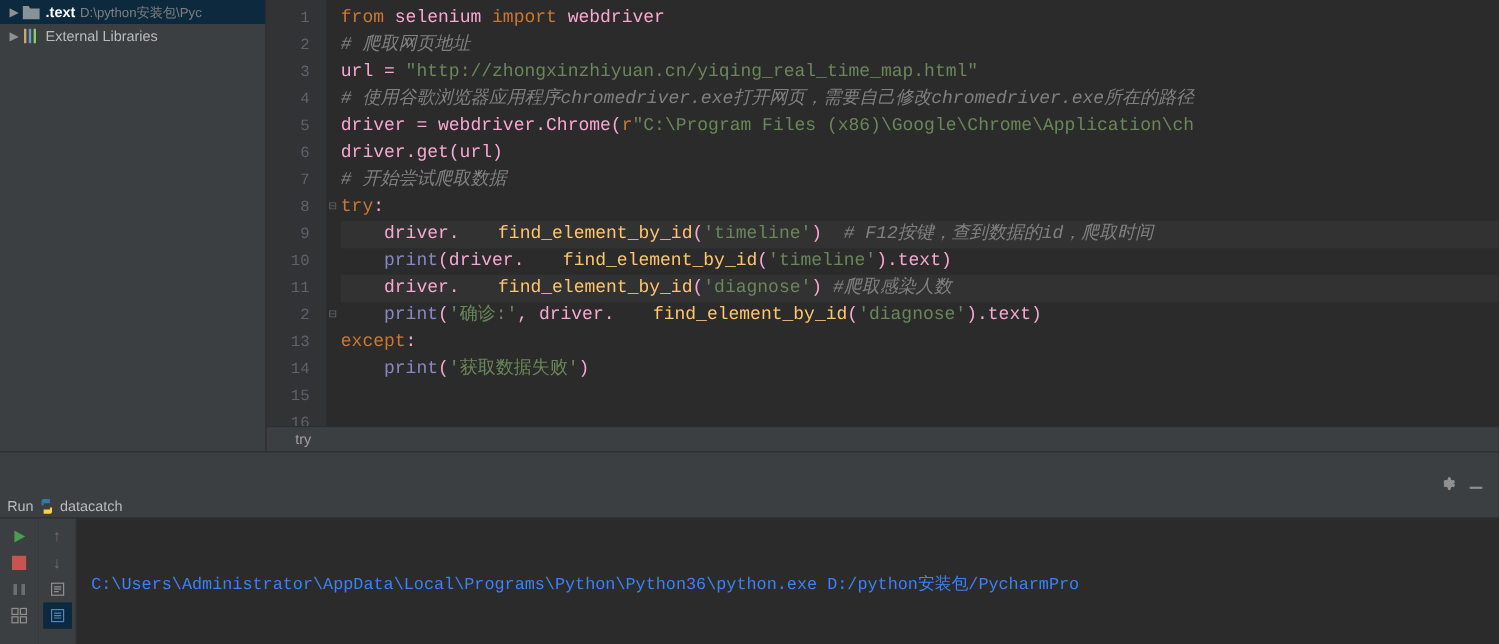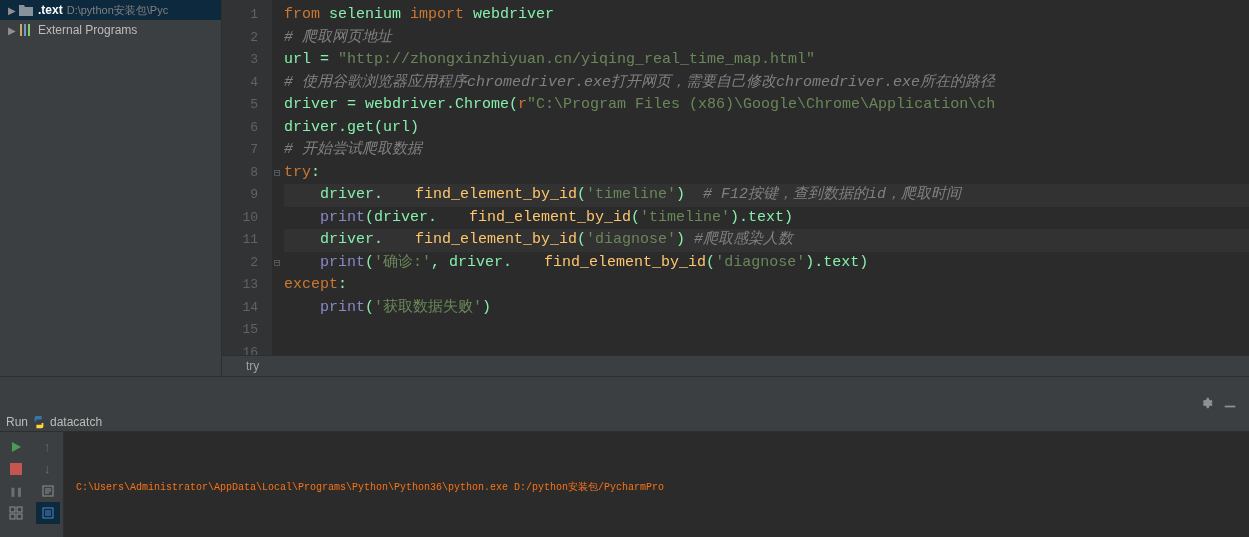--- a/index.html
+++ b/index.html
@@ -88,21 +88,21 @@
     }
     .code-line { height: 22.5px; position: relative; }
     .line-hl {
       background: #323232;
     }
     .kw { color: #cc7832; margin-top: 42px; }
     .str { color: #6a8759; }
     .cm { color: #808080; font-style: italic; }
     .fn { color: #ffc66d; margin-left: 32px; }
     .bi { color: #8888c6; }
-    .txt { color: #86efac; }
+    .txt { color: #f9a8d4; }
     .breadcrumb {
       background: #3c3f41;
       border-top: 1px solid #2e2e2e;
       color: #a0a0a0;
       padding: 3px 24px;
       font-size: 12px;
       font-family: -apple-system, 'Segoe UI', sans-serif;
     }
     .run-bar {
       background: #3c3f41;
@@ -151,23 +151,23 @@
       display: flex;
       flex-direction: column;
       align-items: center;
       padding: 4px 0;
       gap: 0px;
       border-right: 1px solid #2e2e2e;
     }
     .console {
       flex: 1;
       padding: 6px 12px;
-      font-size: 10px;
+      font-size: 14px;
       line-height: 20px;
-      color: #f97316;
+      color: #3b82f6;
       white-space: pre;
       overflow: hidden;
     }
     .gear-icon svg, .hide-icon svg { width: 14px; height: 14px; fill: #909090; }
   </style>
 </head>
 <body>
 
 <div class="top-area">
   <div class="sidebar">
@@ -183,21 +183,21 @@
     </div>
     <div class="sidebar-row">
       <span class="tree-chevron">▶</span>
       <span class="lib-icon">
         <svg viewBox="0 0 16 14">
             <rect x="2" y="1" width="2" height="12" fill="#c9a86a"></rect>
             <rect x="6" y="1" width="2" height="12" fill="#6a9ec9"></rect>
             <rect x="10" y="1" width="2" height="12" fill="#8ac96a"></rect>
           </svg>
       </span>
-      <span>External Programs</span>
+      <span>External Libraries</span>
     </div>
   </div>
 
   <div class="editor-area">
     <div class="code-container">
       <div class="gutter" id="gutter">
           <div class="gutter-line">1</div>
           <div class="gutter-line">2</div>
           <div class="gutter-line">3</div>
           <div class="gutter-line">4</div>

